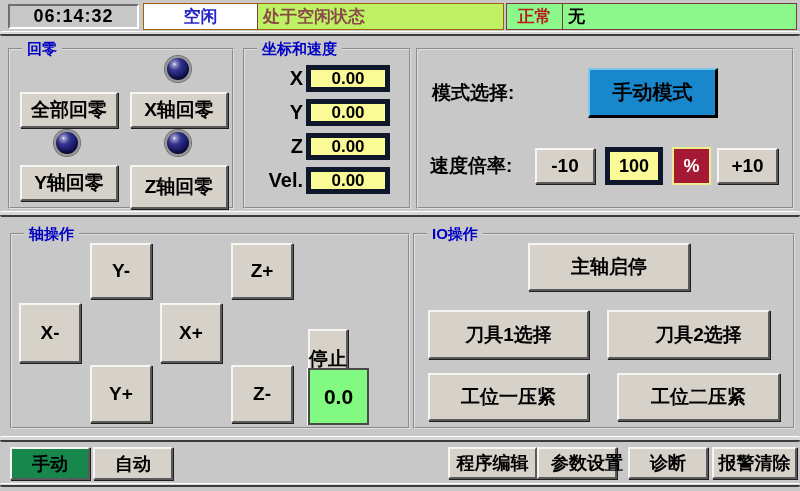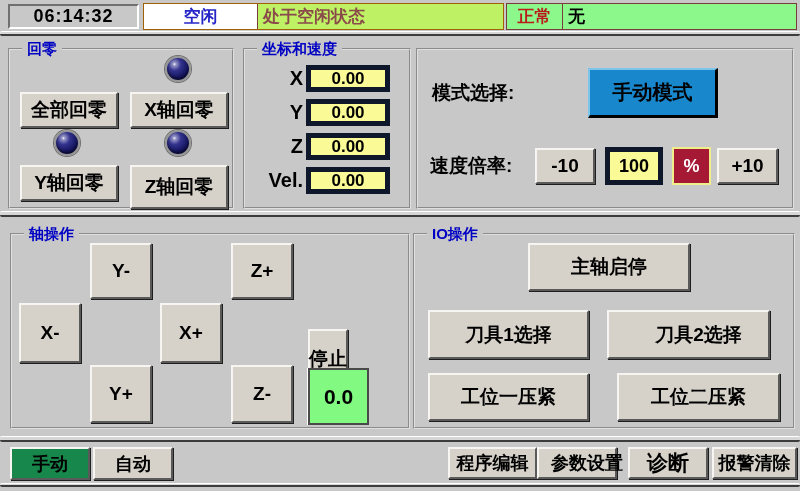--- a/index.html
+++ b/index.html
@@ -207,16 +207,16 @@
   <div class="btn" style="left:13px;  top:138px; width:161px; height:48px;">工位一压紧</div>
 </div>
 
 <div class="abs ridge" style="top:436px; height:6px;"></div>
 
 <div class="abs btn green" style="left:10px;  top:447px; width:80px; height:33px; font-size:18px;">手动</div>
 <div class="abs btn" style="left:93px;  top:447px; width:80px; height:33px; font-size:18px;">自动</div>
 
 <div class="abs btn" style="left:448px; top:447px; width:89px; height:32px; font-size:18px;">程序编辑</div>
 <div class="abs btn" style="left:537px; top:447px; width:80px; height:32px; font-size:18px;padding-left:20px;">参数设置</div>
-<div class="abs btn" style="left:628px; top:447px; width:80px; height:32px; font-size:21px;">诊断</div>
+<div class="abs btn" style="left:628px; top:447px; width:80px; height:32px; font-size:18px;">诊断</div>
 <div class="abs btn" style="left:712px; top:447px; width:85px; height:32px; font-size:18px;">报警清除</div>
 
 <div class="abs ridge" style="top:483px; height:4px;"></div>
 
 </body></html>

